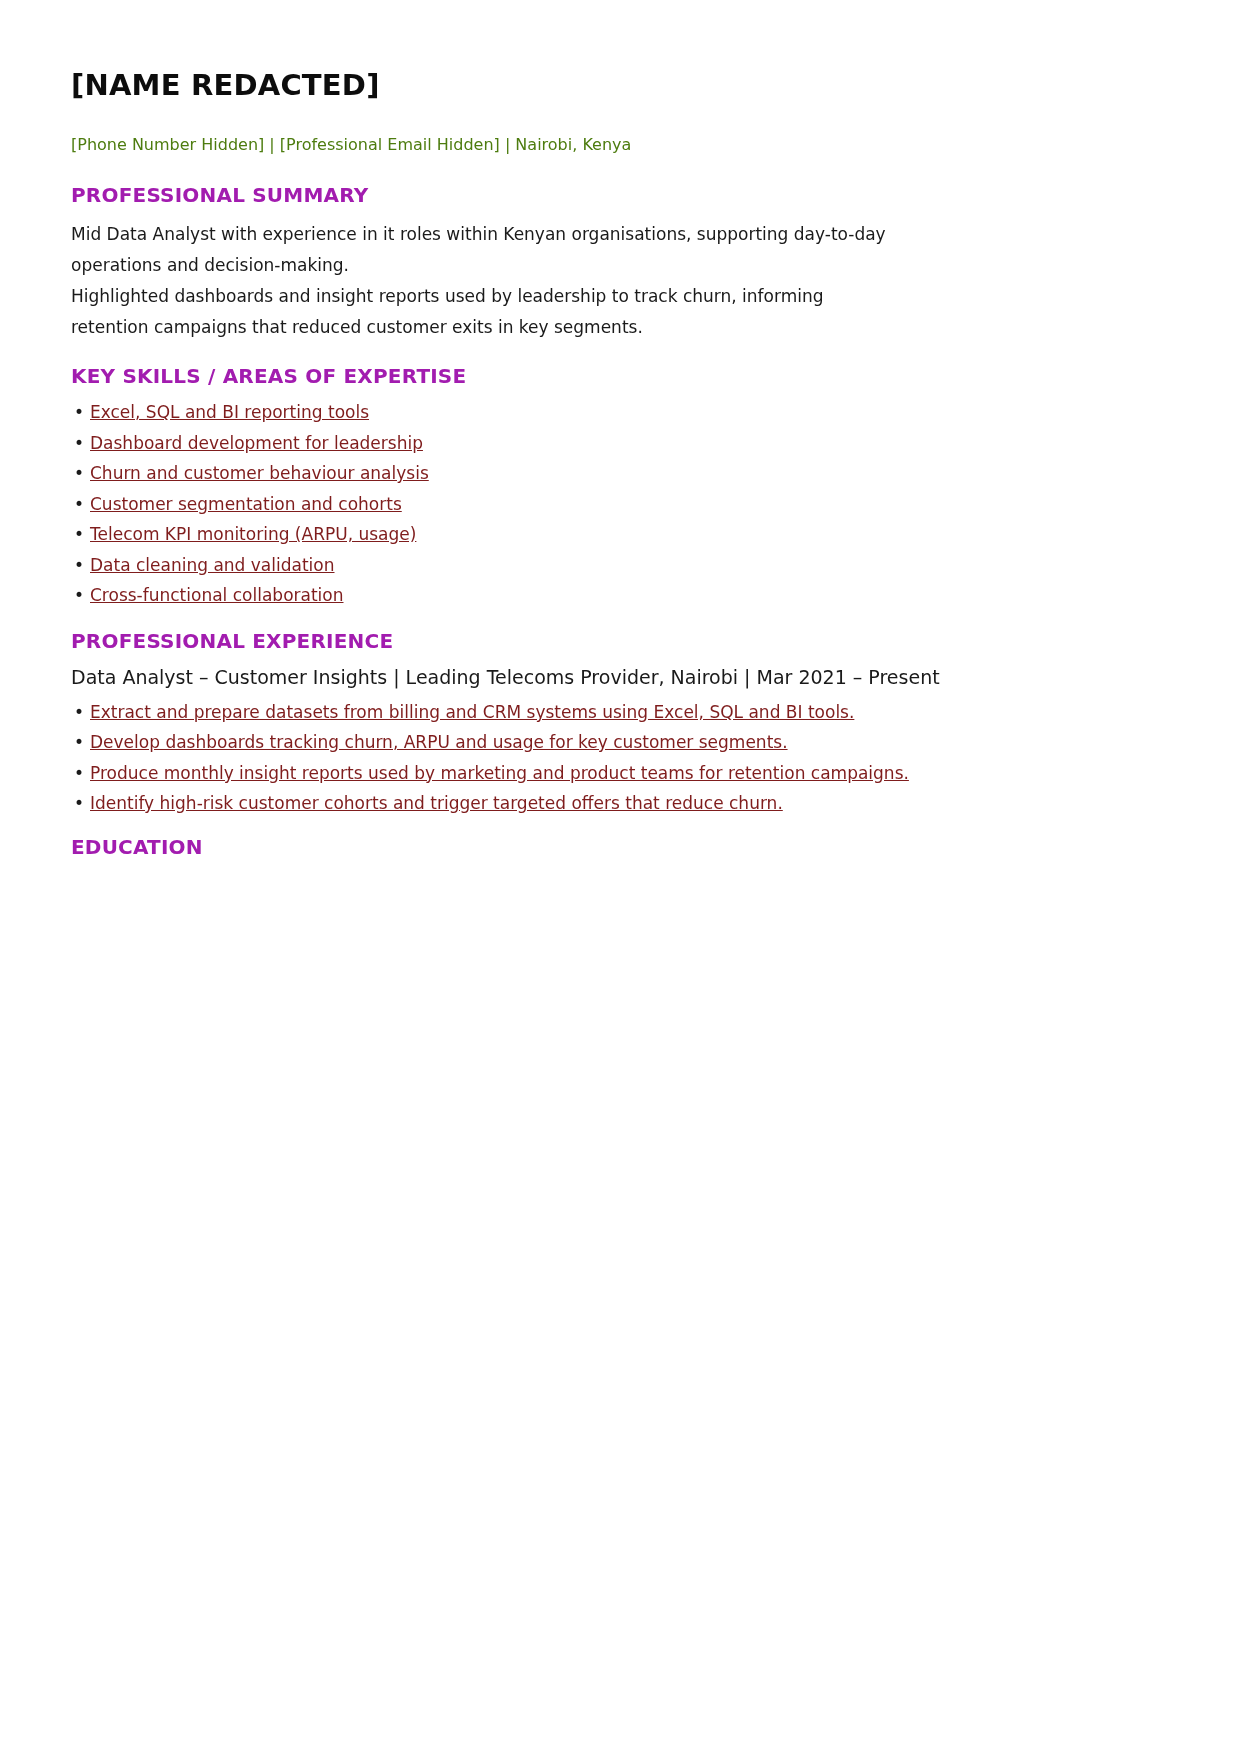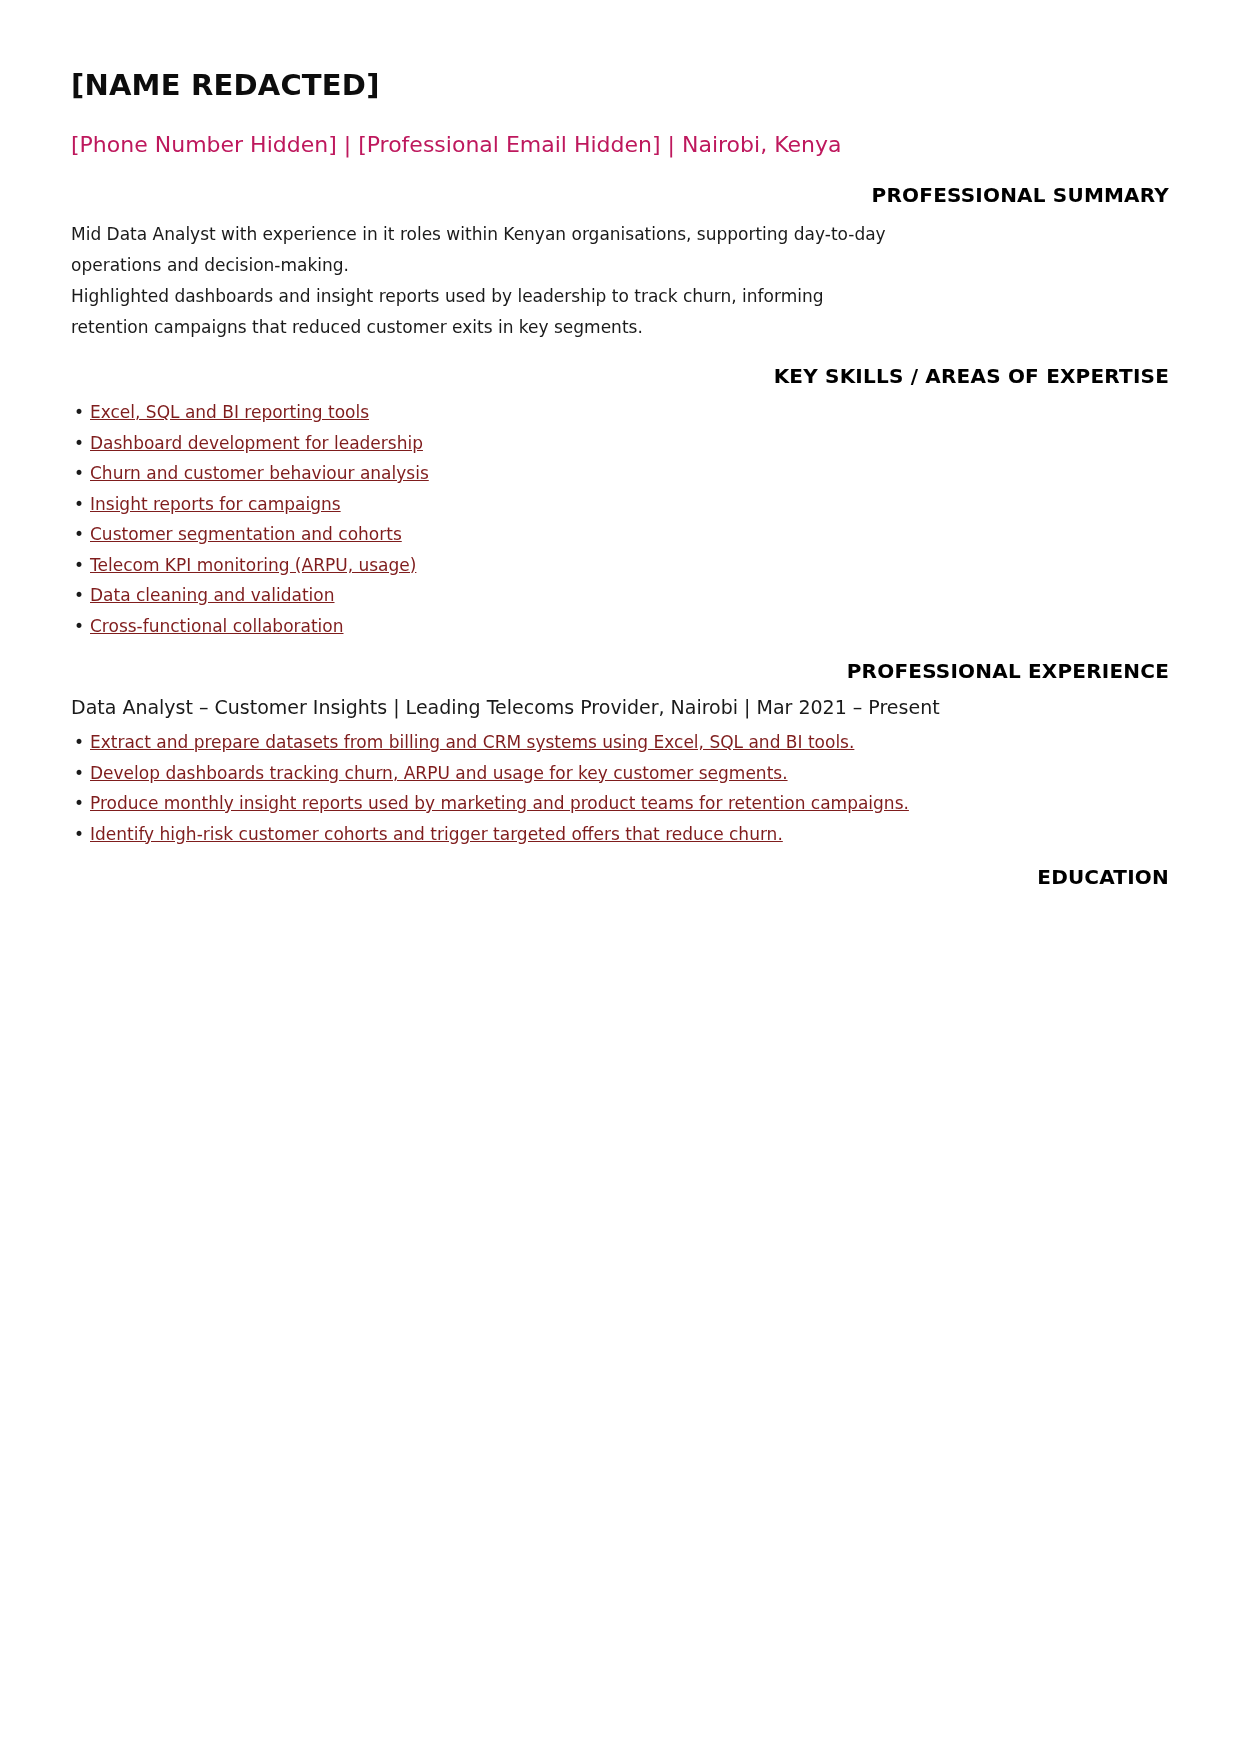--- a/index.html
+++ b/index.html
@@ -21,32 +21,31 @@
   .doc-title {
     margin: 69px 0 0 0;
     font-size: 29px;
     line-height: 32px;
     font-weight: 700;
     color: #0d0d0d;
     letter-spacing: 0.2px;
   }
   .contact-line {
     margin: 33px 0 0 0;
-    font-size: 22px;
+    font-size: 16px;
     line-height: 22px;
-    color: #be185d;
+    color: #4d7c0f;
   }
   .section-heading {
     margin: 27px 0 0 0;
     font-size: 20px;
     line-height: 24px;
     font-weight: 700;
-    color: #000000;
+    color: #a21caf;
     letter-spacing: 0.2px;
-    text-align: right;
   }
   .section-heading.tight {
     margin-top: 21px;
   }
   .section-heading.exp {
     margin-top: 18px;
   }
   .section-heading.edu {
     margin-top: 16px;
   }
@@ -100,21 +99,20 @@
 operations and decision-making.
 Highlighted dashboards and insight reports used by leadership to track churn, informing
 retention campaigns that reduced customer exits in key segments.</p>
 
   <h2 class="section-heading tight">KEY SKILLS / AREAS OF EXPERTISE</h2>
 
   <ul class="bullet-list">
       <li>Excel, SQL and BI reporting tools</li>
       <li>Dashboard development for leadership</li>
       <li>Churn and customer behaviour analysis</li>
-      <li>Insight reports for campaigns</li>
       <li>Customer segmentation and cohorts</li>
       <li>Telecom KPI monitoring (ARPU, usage)</li>
       <li>Data cleaning and validation</li>
       <li>Cross-functional collaboration</li>
     </ul>
 
   <h2 class="section-heading exp">PROFESSIONAL EXPERIENCE</h2>
 
   <p class="role-line">Data Analyst – Customer Insights | Leading Telecoms Provider, Nairobi | Mar 2021 – Present</p>
 

